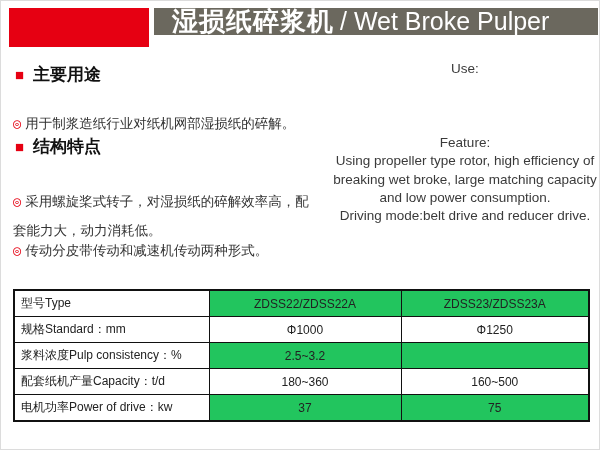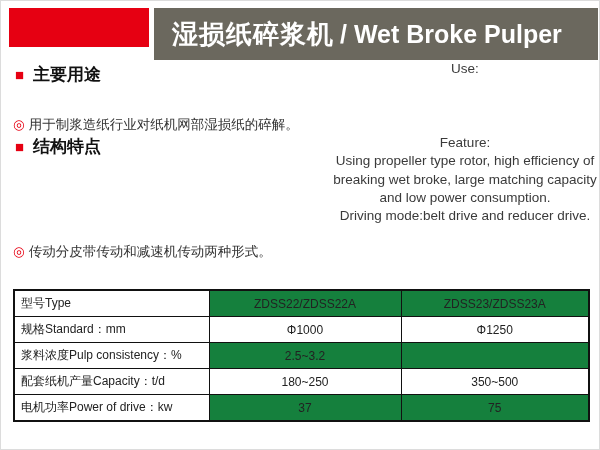--- a/index.html
+++ b/index.html
@@ -16,47 +16,48 @@
   }
 
   
   .header-red {
     position: absolute; left: 8px; top: 7px;
     width: 140px; height: 39px;
     background: #e60012;
   }
   .header-bar {
     position: absolute; left: 153px; top: 7px;
-    width: 444px; height: 52px;
+    width: 444px; height: 27px;
     background: #6b685e;
     display: flex; align-items: center;
     padding-left: 18px; box-sizing: border-box;
     color: #ffffff;
     white-space: nowrap;
   }
   .title-zh { font-size: 26px; font-weight: bold; letter-spacing: 1px; }
-  .title-en { font-size: 25px; font-weight: bold; margin-left: 6px; }
+  .title-en { font-size: 25px; font-weight: normal; margin-left: 6px; }
 
   
   .sec-heading {
     position: absolute; left: 14px;
     display: flex; align-items: center;
     font-size: 17px; font-weight: bold; color: #111;
   }
   .sec-heading .sq {
     color: #e60012; font-size: 15px; line-height: 1;
     margin-right: 9px;
   }
   .h1 { top: 62px; }
   .h2 { top: 134px; }
 
   .para {
     position: absolute; left: 12px; width: 314px;
     font-size: 13.5px; line-height: 20px; color: #333;
     white-space: pre-line;
+    font-family: Liberation Mono, monospace;
   }
   .p1 { top: 94px; }
   .p2 { top: 158px; line-height: 29px; }
   .p3 { top: 207px; line-height: 29px; }
   .ring { color: #e60012; margin-right: 4px; }
 
   
   .en-block {
     position: absolute; left: 332px; width: 264px;
     font-size: 13.5px; line-height: 18.5px; color: #3a3a3a;
@@ -80,21 +81,21 @@
   }
   .spec-table td {
     border: 1px solid #111;
     height: 25px;
     padding: 0;
     vertical-align: middle;
     background: #ffffff;
   }
   .spec-table td.lbl { text-align: left; padding-left: 6px; }
   .spec-table td.val { text-align: center; }
-  .spec-table tr.shaded td.val { background: #15803d; }
+  .spec-table tr.shaded td.val { background: #22c55e; }
   .col1 { width: 195px; } .col2 { width: 192px; } .col3 { width: 188px; }
 </style>
 </head>
 <body>
 
 <div class="page">
 
   <div class="header-red"></div>
   <div class="header-bar">
     <span class="title-zh">湿损纸碎浆机</span>
@@ -105,20 +106,24 @@
     <span class="sq">■</span>
     <span>主要用途</span>
   </div>
   <div class="para p1">
     <span class="ring">◎</span><span>用于制浆造纸行业对纸机网部湿损纸的碎解。</span>
   </div>
 
   <div class="sec-heading h2">
     <span class="sq">■</span>
     <span>结构特点</span>
+  </div>
+  <div class="para p2">
+    <span class="ring">◎</span><span>采用螺旋桨式转子，对湿损纸的碎解效率高，配
+套能力大，动力消耗低。</span>
   </div>
   <div class="para p3">
     <span class="ring">◎</span><span>传动分皮带传动和减速机传动两种形式。</span>
   </div>
 
   <div class="en-block use-label">Use:</div>
   <div class="en-block feature-label">Feature:</div>
   <div class="en-block driving-text">Driving mode:belt drive and reducer drive.</div>
   <div class="en-block feature-text">Using propeller type rotor, high efficiency of
 breaking wet broke, large matching capacity
@@ -141,22 +146,22 @@
         <td class="val">Φ1000</td>
         <td class="val">Φ1250</td>
       </tr>
       <tr class="shaded">
         <td class="lbl">浆料浓度Pulp consistency：%</td>
         <td class="val">2.5~3.2</td>
         <td class="val"></td>
       </tr>
       <tr>
         <td class="lbl">配套纸机产量Capacity：t/d</td>
-        <td class="val">180~250</td>
-        <td class="val">350~500</td>
+        <td class="val">180~360</td>
+        <td class="val">160~500</td>
       </tr>
       <tr class="shaded">
         <td class="lbl">电机功率Power of drive：kw</td>
         <td class="val">37</td>
         <td class="val">75</td>
       </tr>
     </tbody>
   </table>
 
 </div>

